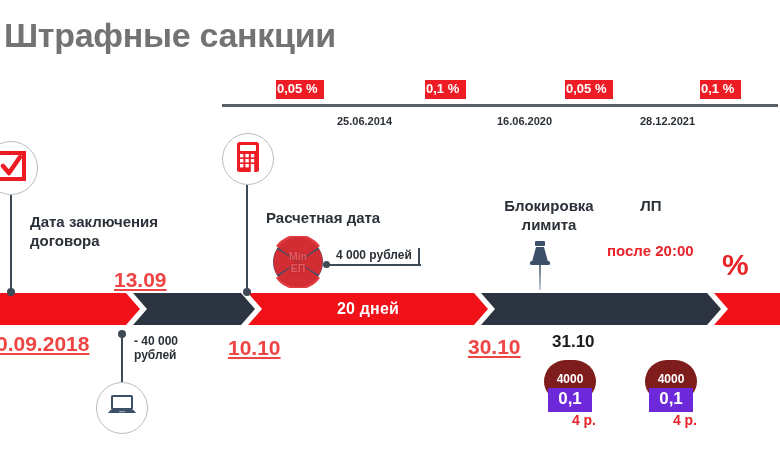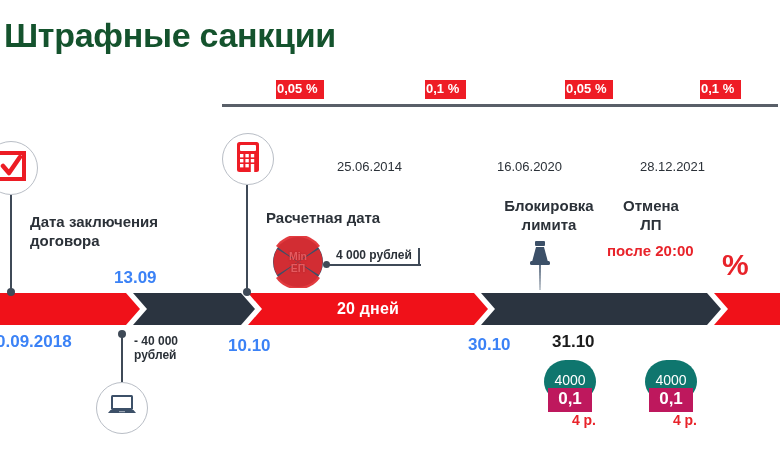--- a/index.html
+++ b/index.html
@@ -9,36 +9,36 @@
     font-family:"Liberation Sans", sans-serif;
     overflow:hidden;
     position:relative;
   }
   #stage{position:absolute;left:0;top:0;width:780px;height:470px;}
   .abs{position:absolute;}
 
   
   #title{
     left:4px;top:16px;
-    font-size:34px;font-weight:bold;color:#14532d;
+    font-size:34px;font-weight:bold;color:#737373;
     letter-spacing:-0.3px;white-space:nowrap;
   }
 
   
   #scale-rule{
     left:222px;top:104px;width:556px;height:3px;background:#595f68;
   }
   .pct-badge{
     background:#ee1c25;color:#ffffff;
     font-size:13px;font-weight:bold;
     padding:2px 7px 3px 1px;
     line-height:14px;white-space:nowrap;
   }
   .scale-date{
-    font-size:13px;font-weight:normal;color:#2b3138;white-space:nowrap;margin-top:44px;
+    font-size:11px;font-weight:bold;color:#2b3138;white-space:nowrap;
   }
 
   
   #timeline{left:0px;top:293px;width:780px;height:16px;}
   .arrow{position:absolute;top:0;height:32px;}
   .arrow.red{background:#f01119;}
   .arrow.navy{background:#2b3440;}
   .ar-clip-mid{clip-path:polygon(0 0, calc(100% - 14px) 0, 100% 50%, calc(100% - 14px) 100%, 0 100%, 14px 50%);}
   .ar-clip-first{clip-path:polygon(0 0, calc(100% - 14px) 0, 100% 50%, calc(100% - 14px) 100%, 0 100%, 14px 50%);}
   .ar-clip-last{clip-path:polygon(0 0, 100% 0, 100% 100%, 0 100%, 14px 50%);}
@@ -60,21 +60,21 @@
   .connector{background:#3f4a57;width:2.4px;}
   .conn-dot{
     width:8px;height:8px;border-radius:50%;background:#3f4a57;
   }
 
   
   .hdr-dark{
     font-size:15px;font-weight:bold;color:#2b3138;line-height:19px;
   }
   .red-date{
-    font-size:17px;font-weight:bold;color:#3b82f6;white-space:nowrap;
+    font-size:21px;font-weight:bold;color:#ef4444;white-space:nowrap;text-decoration:underline;
   }
   .dark-date{
     font-size:17px;font-weight:bold;color:#1c1c1c;white-space:nowrap;
   }
   .small-dark{
     font-size:12px;font-weight:bold;color:#2b3138;line-height:14px;
   }
   .red-note{
     font-size:15px;font-weight:bold;color:#e8232a;white-space:nowrap;
   }
@@ -88,28 +88,28 @@
     position:absolute;left:0;top:0;width:100%;height:100%;
     display:flex;flex-direction:column;align-items:center;justify-content:center;
     color:#e55a5f;font-size:10.5px;font-weight:bold;line-height:12px;
     text-shadow:0 0 2px rgba(80,20,20,.35);
   }
 
   
   .money-badge{width:52px;}
   .mb-circle{
     width:52px;height:40px;border-radius:26px 26px 22px 22px;
-    background:#0f766e;
+    background:#7f1d1d;
     display:flex;align-items:flex-start;justify-content:center;
     padding-top:12px;box-sizing:border-box;
-    color:#ffffff;font-size:14px;font-weight:normal;
+    color:#ffffff;font-size:12px;font-weight:bold;
   }
   .mb-red{
     width:44px;margin:-12px auto 0 auto;
-    background:#be185d;color:#ffffff;
+    background:#6d28d9;color:#ffffff;
     font-size:17px;font-weight:bold;text-align:center;
     line-height:22px;height:24px;
     position:relative;
   }
   .mb-caption{
     text-align:right;
     font-size:14px;font-weight:bold;color:#e8232a;
   }
 </style>
 </head>
@@ -229,21 +229,20 @@
     <svg width="26" height="52" viewBox="0 0 26 52">
       <rect x="8" y="1" width="10" height="5" rx="1" fill="#3c5068"></rect>
       <path d="M5 22 L21 22 L17 7 L9 7 Z" fill="#3c5068"></path>
       <rect x="3" y="21" width="20" height="4" rx="1.5" fill="#3c5068"></rect>
       <path d="M12.2 25 L13.8 25 L13.3 50 L12.7 50 Z" fill="#3c5068"></path>
     </svg>
   </div>
   <div class="abs red-date" style="left:468px;top:335px;">30.10</div>
 
   <div class="abs hdr-dark" style="left:606px;top:196px;width:90px;text-align:center;">
-    <div>Отмена</div>
     <div>ЛП</div>
   </div>
   <div class="abs red-note" style="left:607px;top:242px;">после 20:00</div>
   <div class="abs dark-date" style="left:552px;top:332px;">31.10</div>
 
   <div class="abs" id="pct-big" style="left:722px;top:248px;">%</div>
 
   <div class="abs money-badge" style="left:544px;top:360px;">
     <div class="mb-circle">4000</div>
     <div class="mb-red">0,1</div>

